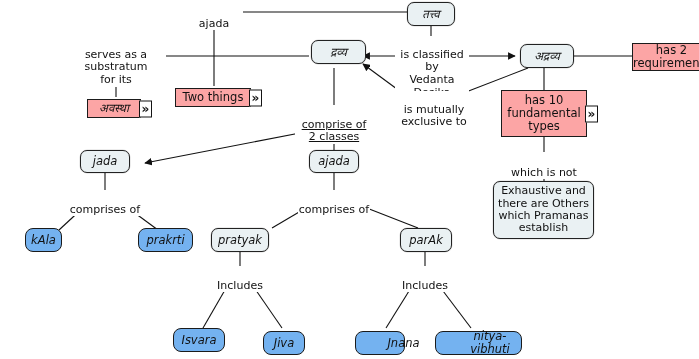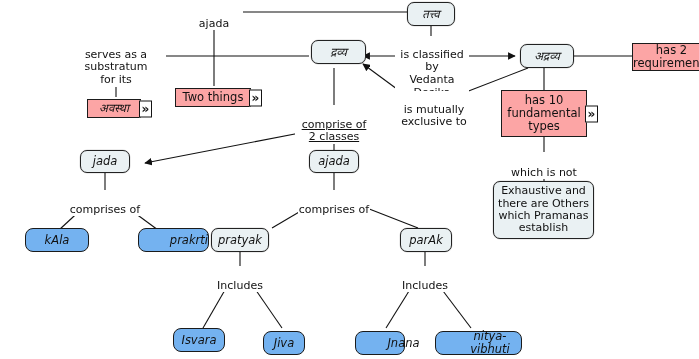--- a/index.html
+++ b/index.html
@@ -206,25 +206,25 @@
   </div>
 
   <div class="node concept" style="left:57px; top:150px; width:50px; height:23px;">
     <span>jada</span>
   </div>
 
   <div class="node concept" style="left:286px; top:150px; width:50px; height:23px;">
     <span>ajada</span>
   </div>
 
-  <div class="node leaf" style="left:2px; top:228px; width:64px; height:24px;">
+  <div class="node leaf" style="left:2px; top:228px; width:37px; height:24px;">
     <span>kAla</span>
   </div>
 
-  <div class="node leaf" style="left:115px; top:228px; width:71px; height:24px;justify-content:flex-end;">
+  <div class="node leaf" style="left:115px; top:228px; width:55px; height:24px;">
     <span>prakrti</span>
   </div>
 
   <div class="node concept" style="left:188px; top:228px; width:58px; height:24px;">
     <span>pratyak</span>
   </div>
 
   <div class="node concept" style="left:377px; top:228px; width:52px; height:24px;">
     <span>parAk</span>
   </div>

